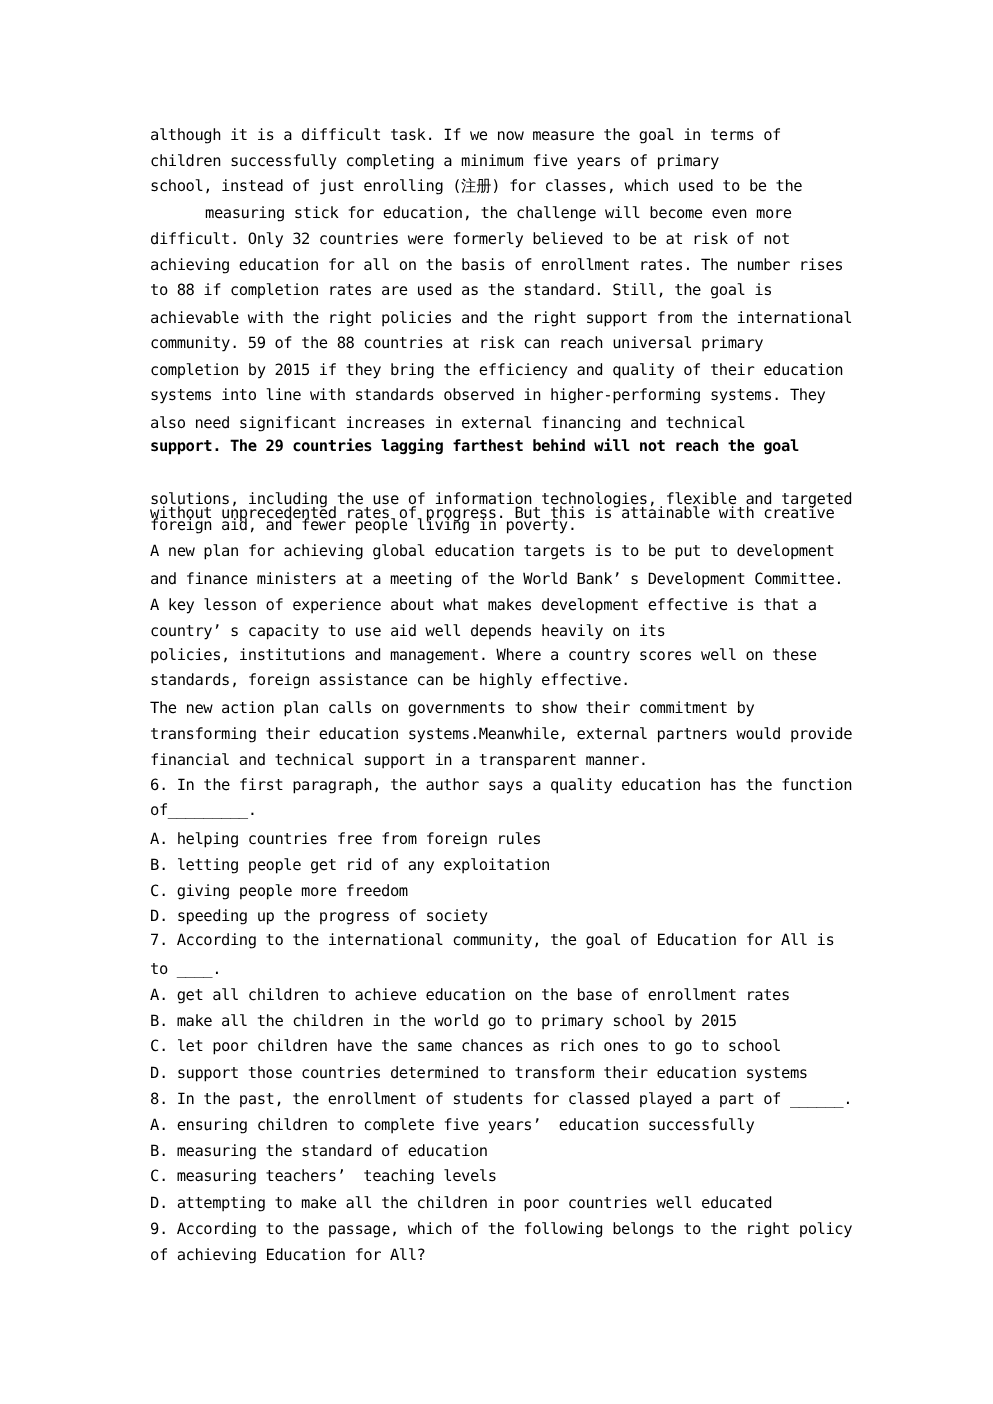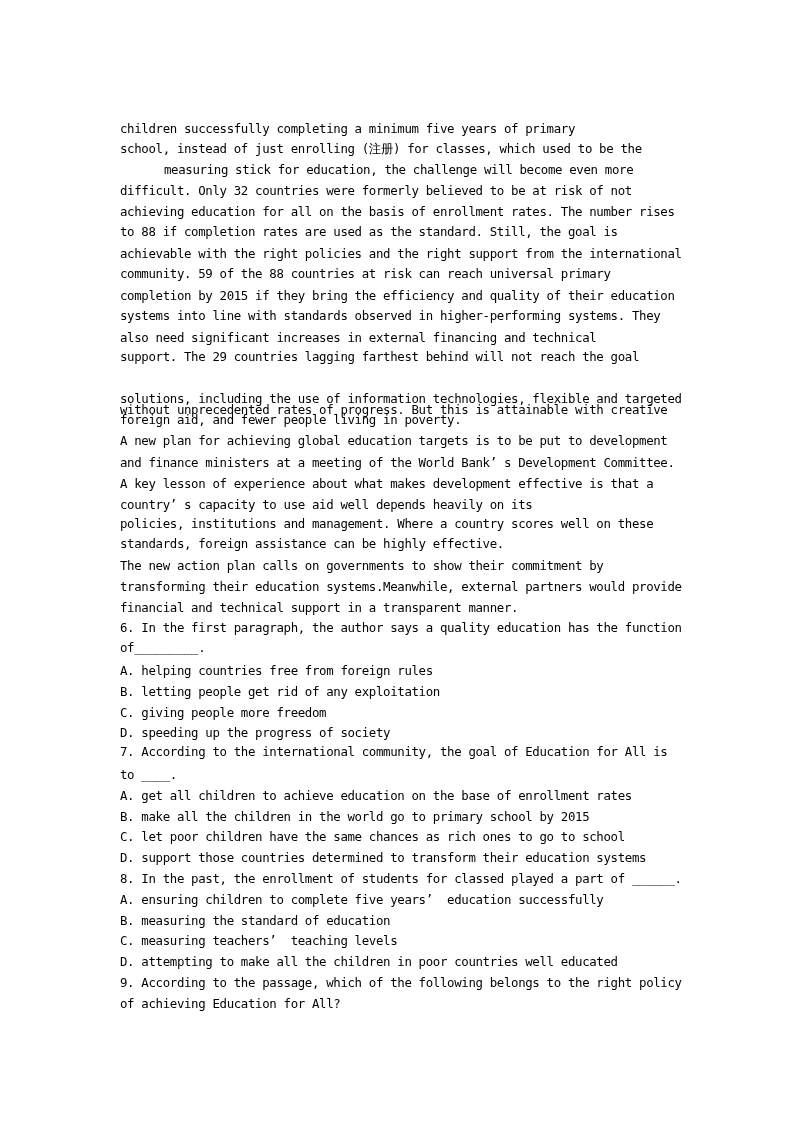--- a/index.html
+++ b/index.html
@@ -13,32 +13,33 @@
     font-size: 12.4px;
     line-height: 16px;
     color: #000;
     letter-spacing: -0.35px;
   }
 </style>
 </head>
 <body>
 
 <div class="page" id="page">
+    <div class="line" style="top: 100px;">although it is a difficult task. If we now measure the goal in terms of</div>
     <div class="line" style="top: 121px;">children successfully completing a minimum five years of primary</div>
     <div class="line" style="top: 141px;">school, instead of just enrolling (注册) for classes, which used to be the</div>
     <div class="line" style="top: 162px; margin-left: 44px;">measuring stick for education, the challenge will become even more</div>
     <div class="line" style="top: 183px;">difficult. Only 32 countries were formerly believed to be at risk of not</div>
     <div class="line" style="top: 204px;">achieving education for all on the basis of enrollment rates. The number rises</div>
     <div class="line" style="top: 224px;">to 88 if completion rates are used as the standard. Still, the goal is</div>
     <div class="line" style="top: 246px;">achievable with the right policies and the right support from the international</div>
     <div class="line" style="top: 266px;">community. 59 of the 88 countries at risk can reach universal primary</div>
     <div class="line" style="top: 288px;">completion by 2015 if they bring the efficiency and quality of their education</div>
     <div class="line" style="top: 308px;">systems into line with standards observed in higher-performing systems. They</div>
     <div class="line" style="top: 330px;">also need significant increases in external financing and technical</div>
-    <div class="line" style="top: 349px;">support. The 29 countries lagging farthest behind will not reach the goal</div>
+    <div class="line" style="top: 349px; font-weight: bold;">support. The 29 countries lagging farthest behind will not reach the goal</div>
     <div class="line" style="top: 370px; margin-top: 32px;">without unprecedented rates of progress. But this is attainable with creative</div>
     <div class="line" style="top: 391px;">solutions, including the use of information technologies, flexible and targeted</div>
     <div class="line" style="top: 412px; text-align: center;">foreign aid, and fewer people living in poverty.</div>
     <div class="line" style="top: 433px;">A new plan for achieving global education targets is to be put to development</div>
     <div class="line" style="top: 455px;">and finance ministers at a meeting of the World Bank’ s Development Committee.</div>
     <div class="line" style="top: 476px;">A key lesson of experience about what makes development effective is that a</div>
     <div class="line" style="top: 497px; text-align: right;">country’ s capacity to use aid well depends heavily on its</div>
     <div class="line" style="top: 516px;">policies, institutions and management. Where a country scores well on these</div>
     <div class="line" style="top: 536px;">standards, foreign assistance can be highly effective.</div>
     <div class="line" style="top: 558px;">The new action plan calls on governments to show their commitment by</div>

